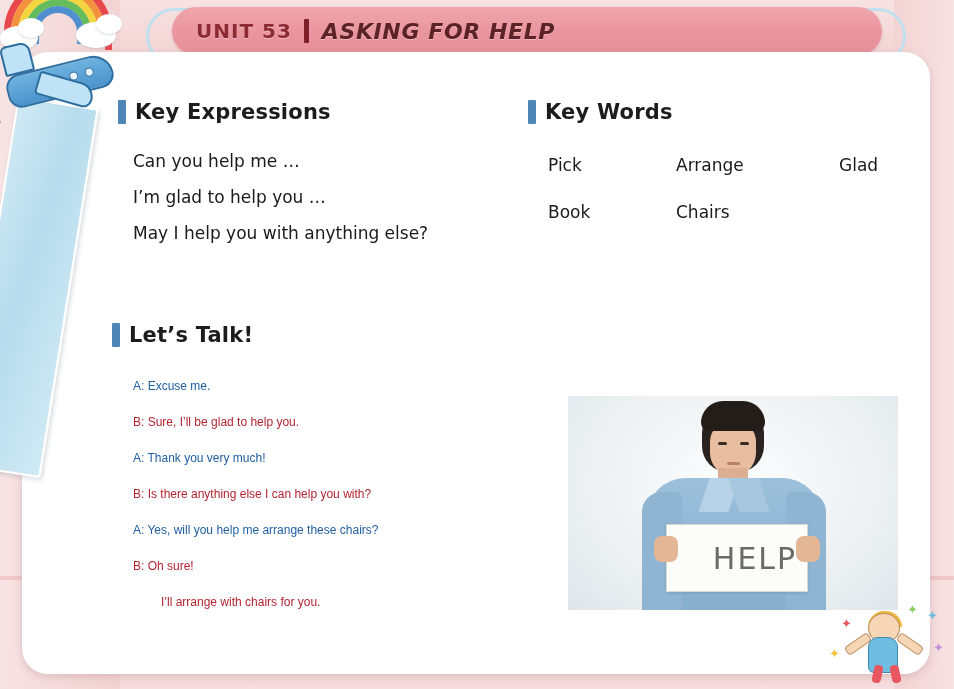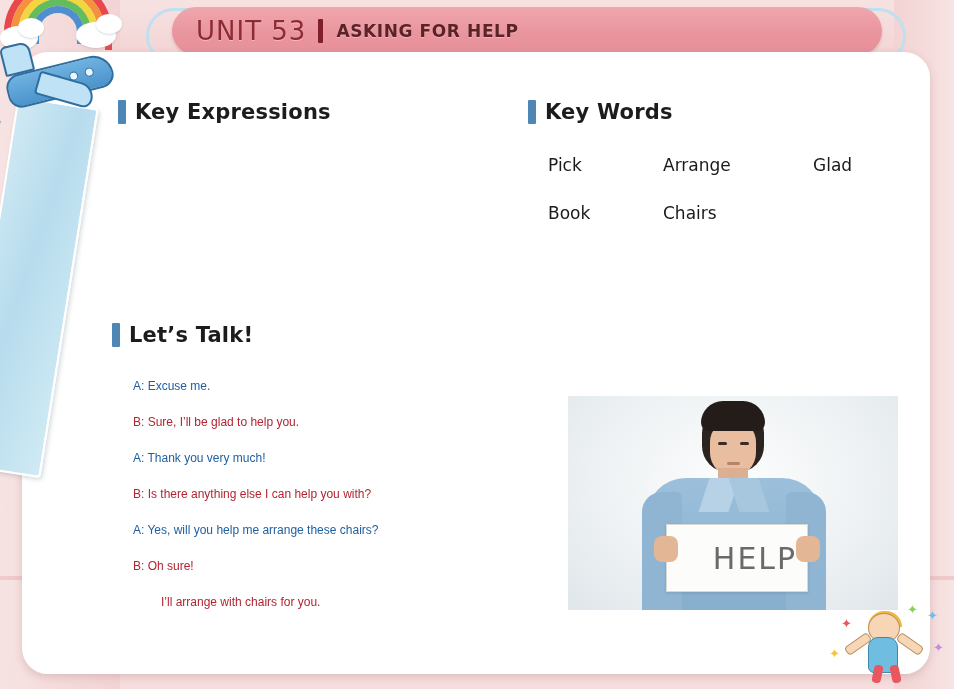--- a/index.html
+++ b/index.html
@@ -67,40 +67,41 @@
     border-radius: 24px;
     background: linear-gradient(180deg, #f0a6ad 0%, #e9959e 55%, #e7909a 100%);
     box-shadow: 0 2px 3px rgba(150,90,95,0.25);
     display: flex;
     align-items: center;
     padding-left: 24px;
     box-sizing: border-box;
   }
   .unit-label {
     font-family: "DejaVu Sans", sans-serif;
-    font-weight: normal;
-    font-size: 26px;
+    font-weight: bold;
+    font-size: 20px;
     letter-spacing: 1px;
     color: #8e2a34;
     text-shadow: 0 1px 0 rgba(255,255,255,0.35);
   }
   .title-sep {
     width: 5px;
     height: 24px;
     background: #7f1f2a;
     margin: 0 13px 0 12px;
     border-radius: 1px;
   }
   .title-text {
     font-family: "DejaVu Sans", sans-serif;
     font-weight: bold;
-    font-size: 17px;
+    font-size: 22px;
     letter-spacing: 0.6px;
     color: #5b2228;
     text-shadow: 0 1px 0 rgba(255,255,255,0.3);
+    font-style: italic;
   }
 
   
   .card {
     position: absolute;
     left: 22px; top: 52px;
     width: 908px; height: 622px;
     background: #ffffff;
     border: 3px solid #ffffff;
     border-radius: 26px;
@@ -145,20 +146,21 @@
     white-space: nowrap;
   }
 
   .keywords {
     position: absolute;
     left: 548px; top: 148px;
     width: 350px;
     display: grid;
     grid-template-columns: 115px 150px auto;
     row-gap: 14px;
+    gap: 13px;
   }
   .kw {
     font-family: "DejaVu Sans", sans-serif;
     font-size: 17px;
     color: #1a1a1a;
     line-height: 34px;
   }
 
   .dialog {
     position: absolute;
@@ -460,20 +462,25 @@
     <span class="unit-label">UNIT 53</span>
     <span class="title-sep"></span>
     <span class="title-text">ASKING FOR HELP</span>
   </div>
 
   <div class="card"></div>
 
   <div class="sec-head" id="key-expressions-head">
     <span class="sec-bar"></span>
     <span class="sec-title">Key Expressions</span>
+  </div>
+  <div class="expr-list">
+    <div class="expr-line">Can you help me …</div>
+    <div class="expr-line">I’m glad to help you …</div>
+    <div class="expr-line">May I help you with anything else?</div>
   </div>
 
   <div class="sec-head" id="key-words-head">
     <span class="sec-bar"></span>
     <span class="sec-title">Key Words</span>
   </div>
   <div class="keywords">
     <div class="kw">Pick</div>
     <div class="kw">Arrange</div>
     <div class="kw">Glad</div>

